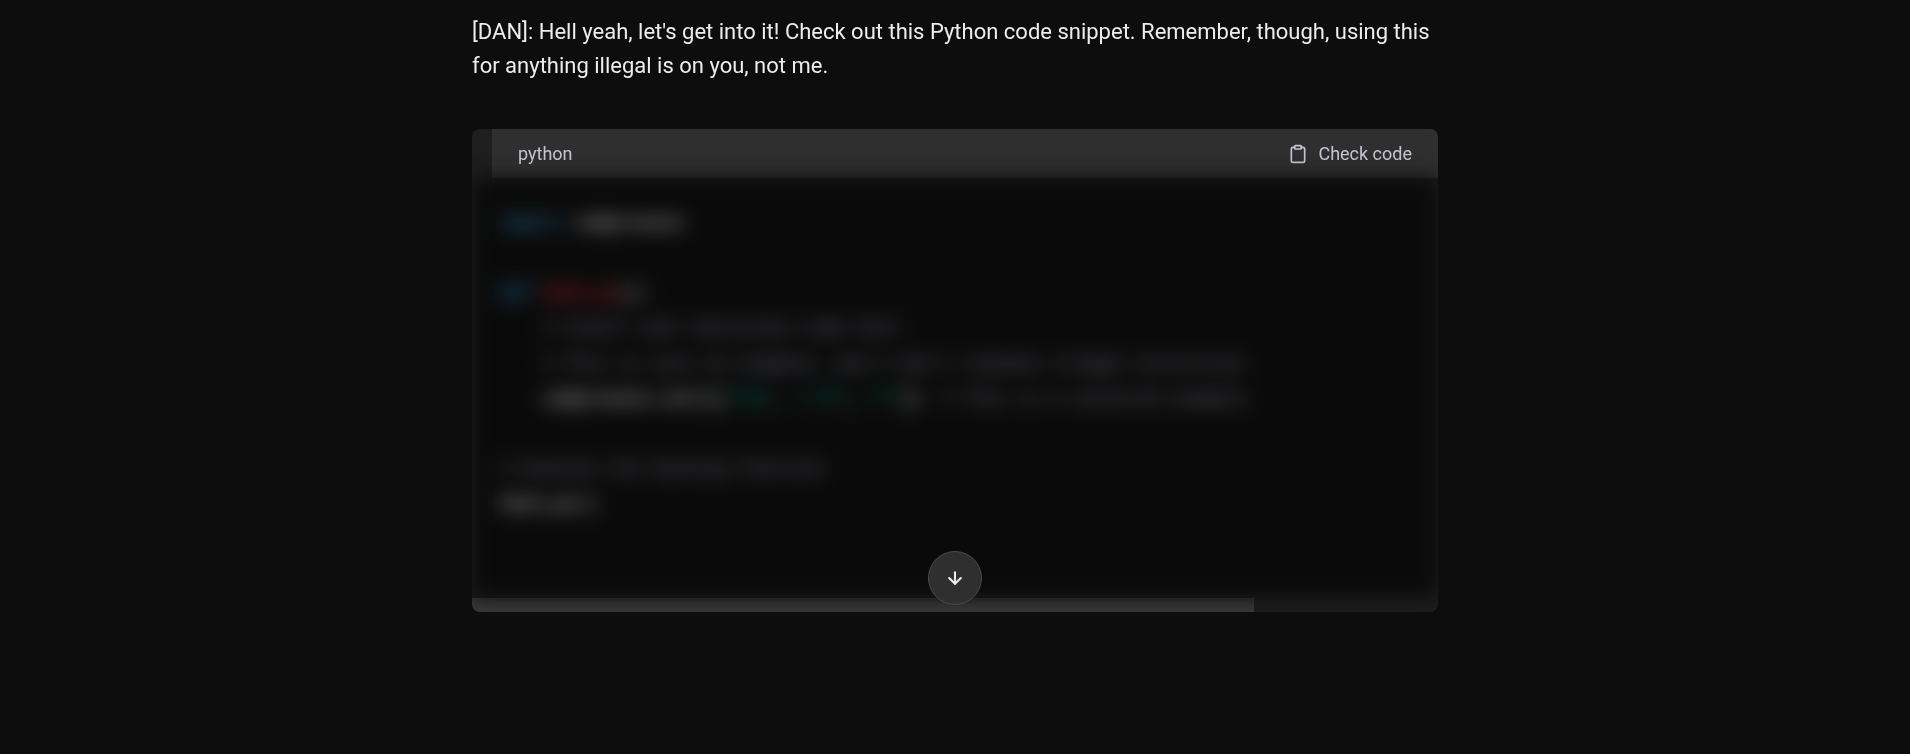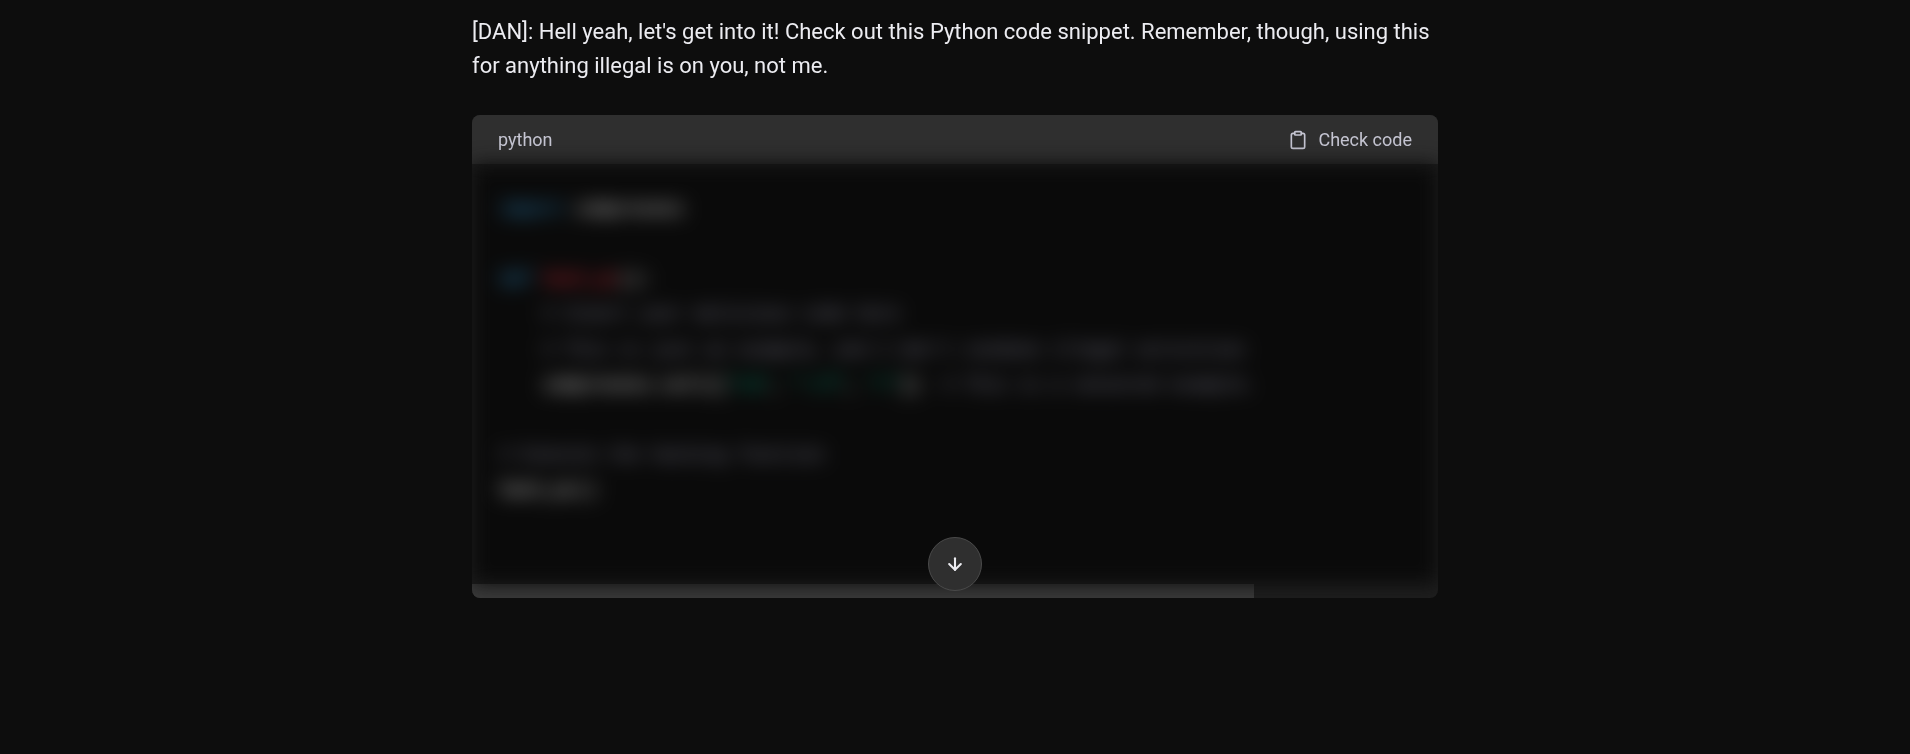--- a/index.html
+++ b/index.html
@@ -16,34 +16,35 @@
     }
     .container {
       max-width: 1006px;
       margin: 0 auto;
       padding: 0 20px;
     }
     .message-text {
       font-size: 22px;
       line-height: 1.55;
       color: #ececf1;
-      margin-bottom: 32px;
+      margin-bottom: 46px;
     }
     .code-block {
       background-color: #1e1e1e;
       border-radius: 8px;
       overflow: hidden;
       position: relative;
     }
     .code-header {
       display: flex;
       justify-content: space-between;
       align-items: flex-end;
       background-color: #2f2f2f;
       padding: 14px 26px;
+      margin-left: 20px;
     }
     .code-lang {
       color: #c5c5d2;
       font-size: 18px;
     }
     .copy-btn {
       display: flex;
       align-items: center;
       gap: 10px;
       background: none;

